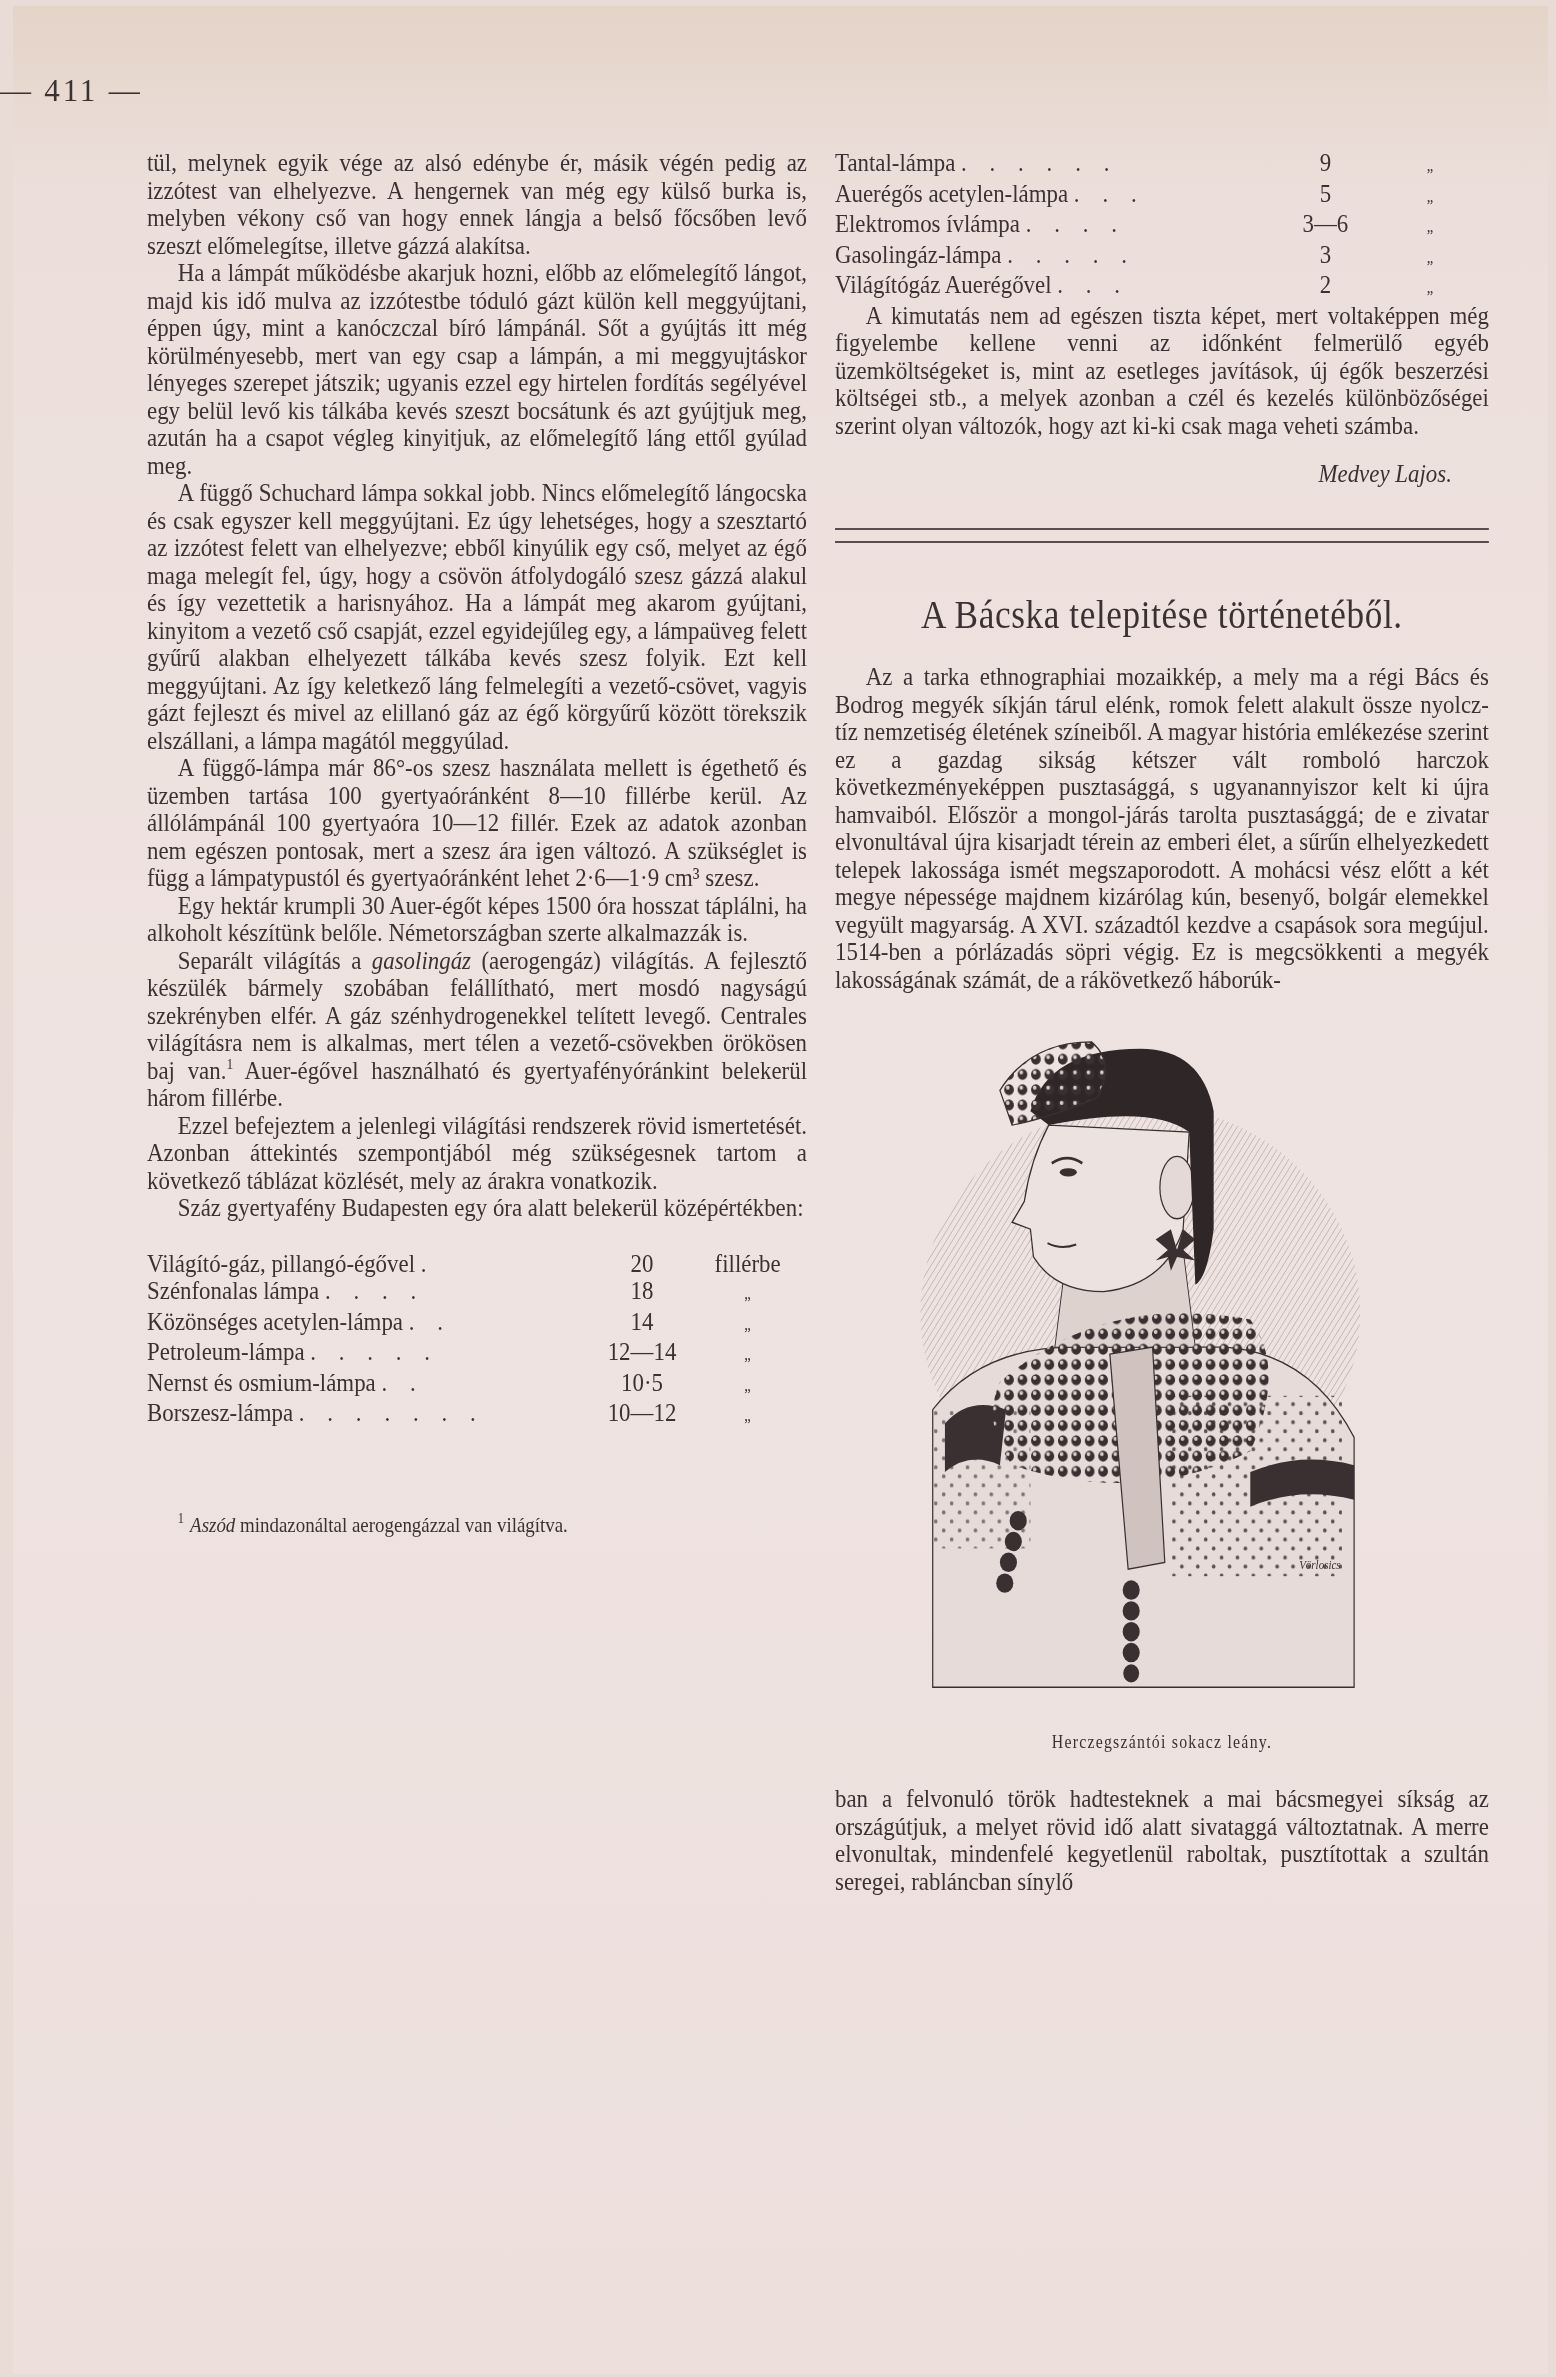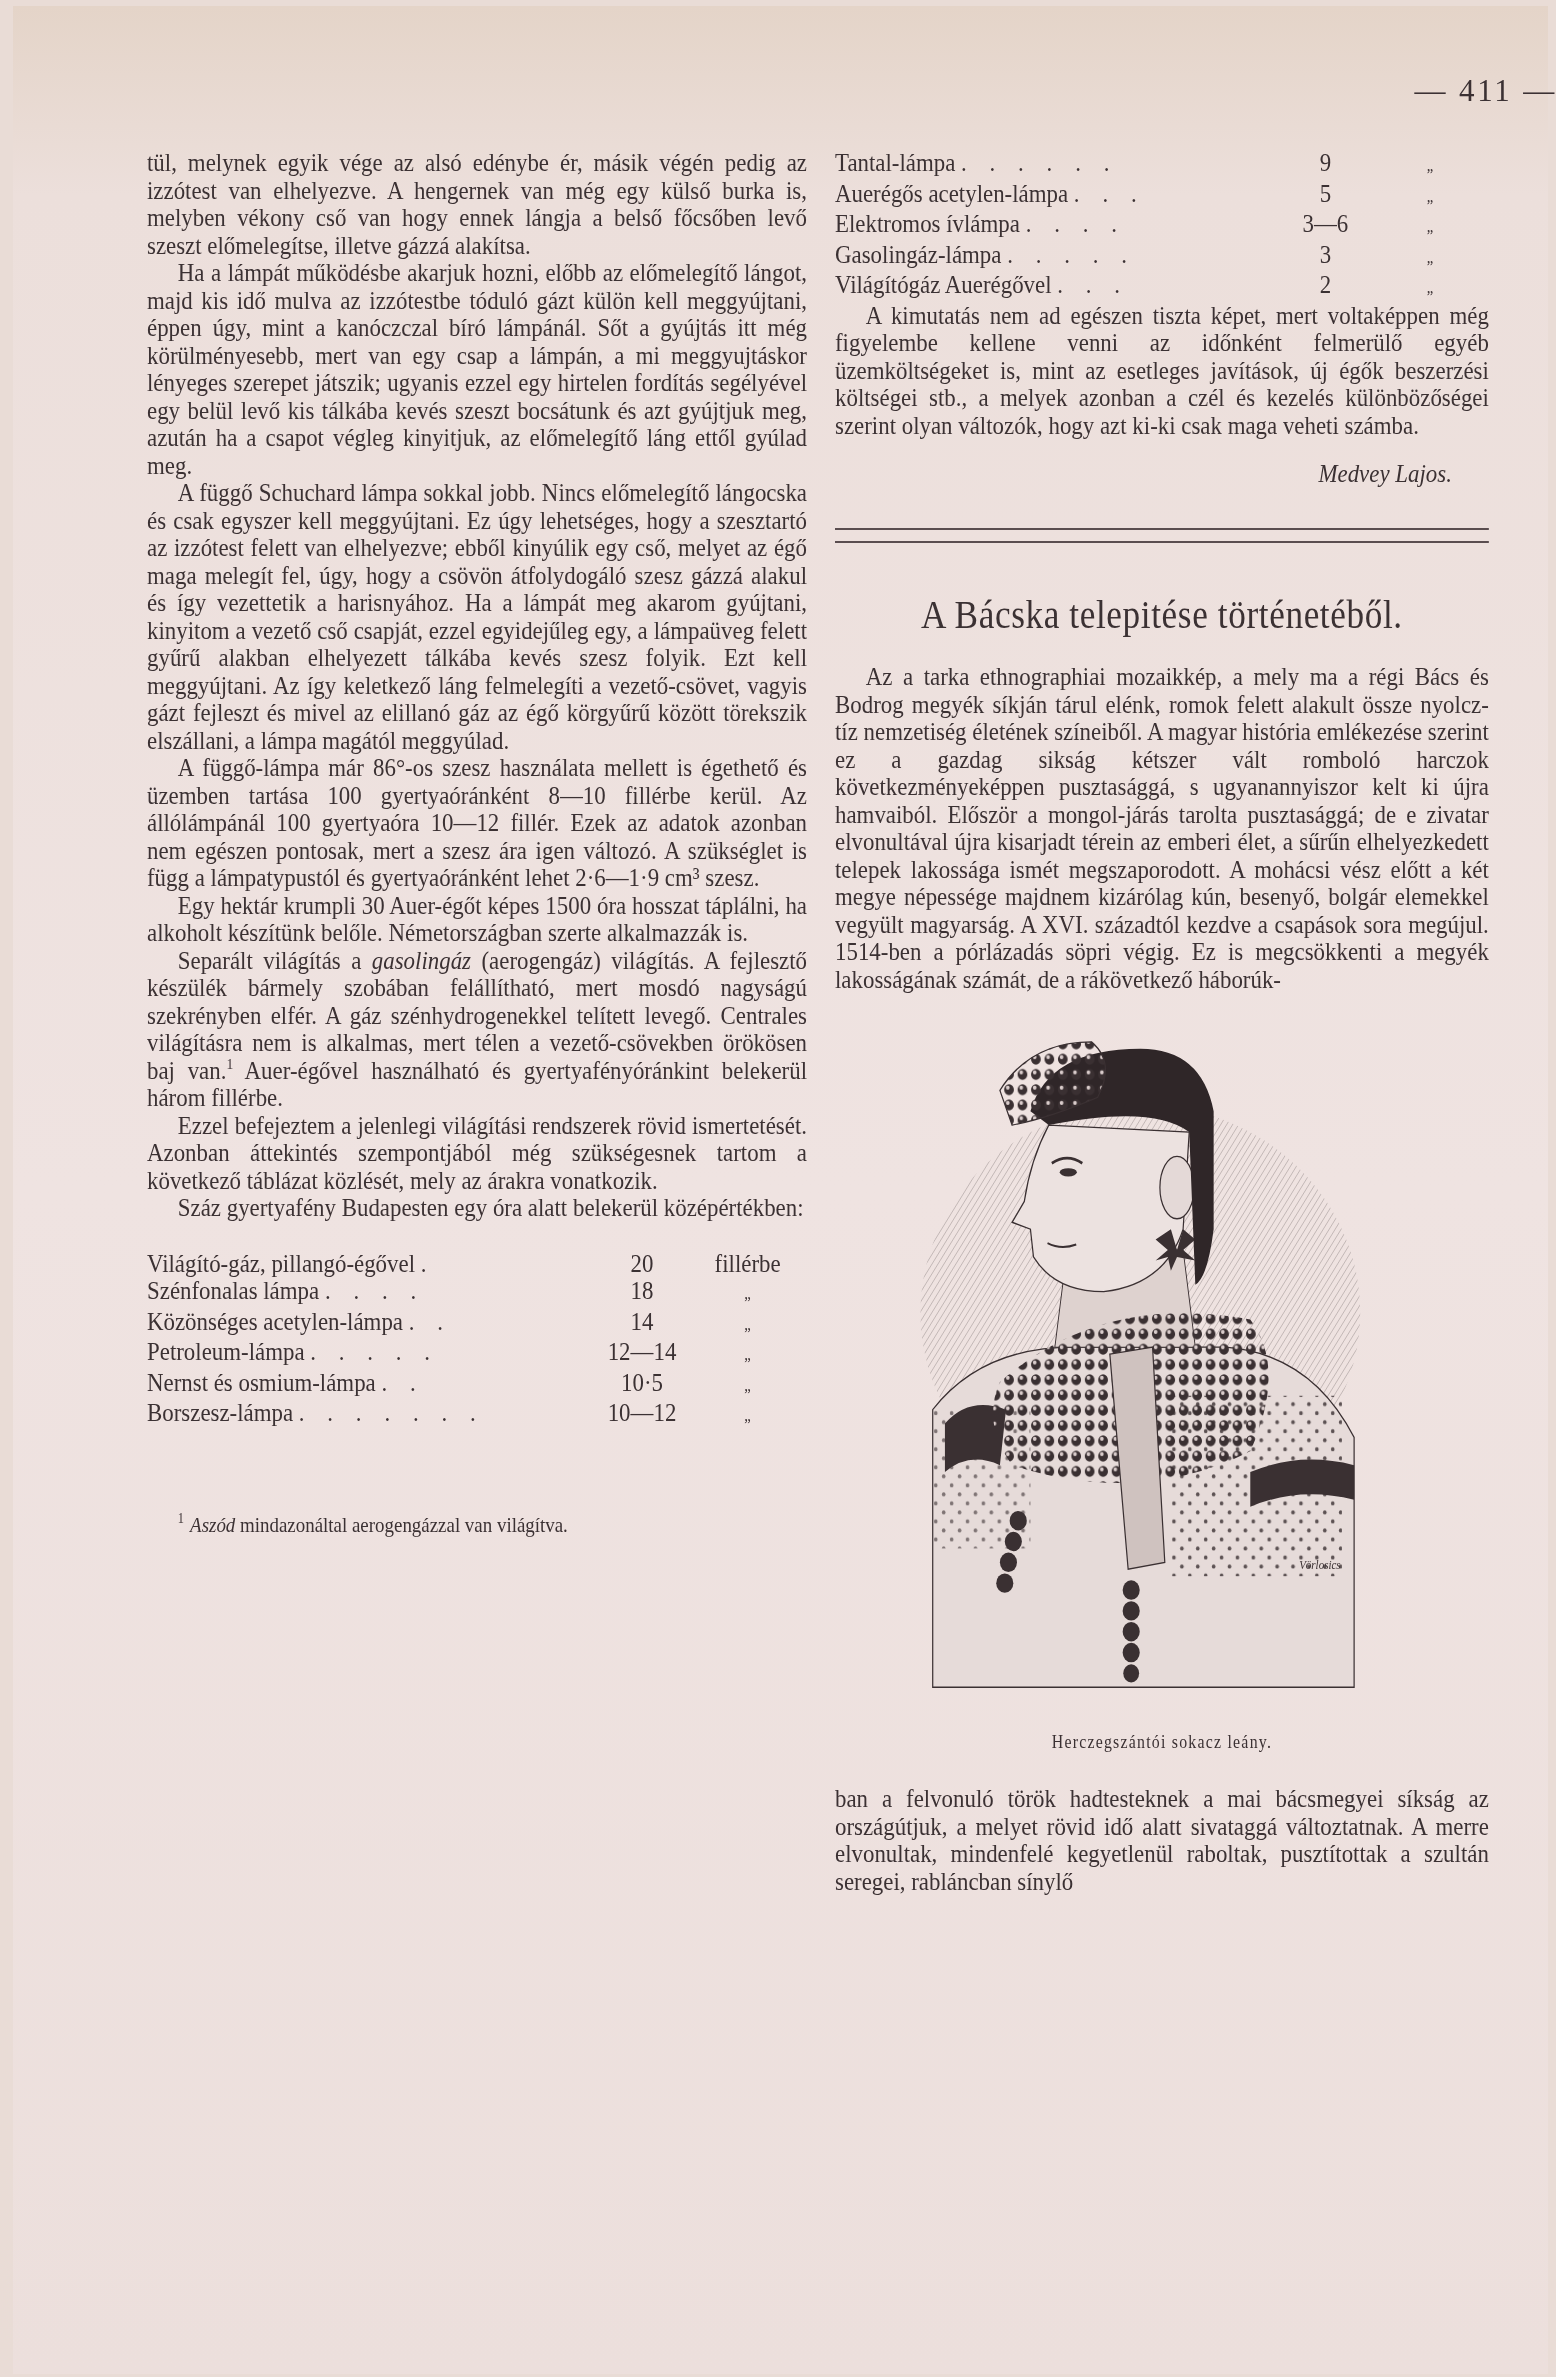--- a/index.html
+++ b/index.html
@@ -9,21 +9,21 @@
       font-family: "Liberation Serif", "DejaVu Serif", serif;
       color: #3b3133;
       position: relative; overflow: hidden;
     }
     .page {
       position: absolute; left: 12.5px; top: 5.6px; width: 1535px; height: 2368px;
       background: linear-gradient(180deg, #e4d4c8 0%, #ecdfdb 8%, #efe3e1 50%, #ecdfdc 100%);
     }
     .page-number {
       position: absolute; left: 0; width: 1557px; top: 73px;
-      text-align: right; font-size: 31px; letter-spacing: 2.8px;
+      text-align: left; font-size: 31px; letter-spacing: 2.8px;
     }
     .col {
       position: absolute; top: 149px;
       font-size: 26px; line-height: 27.5px;
       transform: scaleX(0.88); transform-origin: left top;
     }
     .col-left { left: 147px; width: 750px; }
     .col-right { left: 835px; width: 743px; }
     .para { margin: 0; text-align: justify; text-align-last: left; }
     .indent { text-indent: 35px; }

